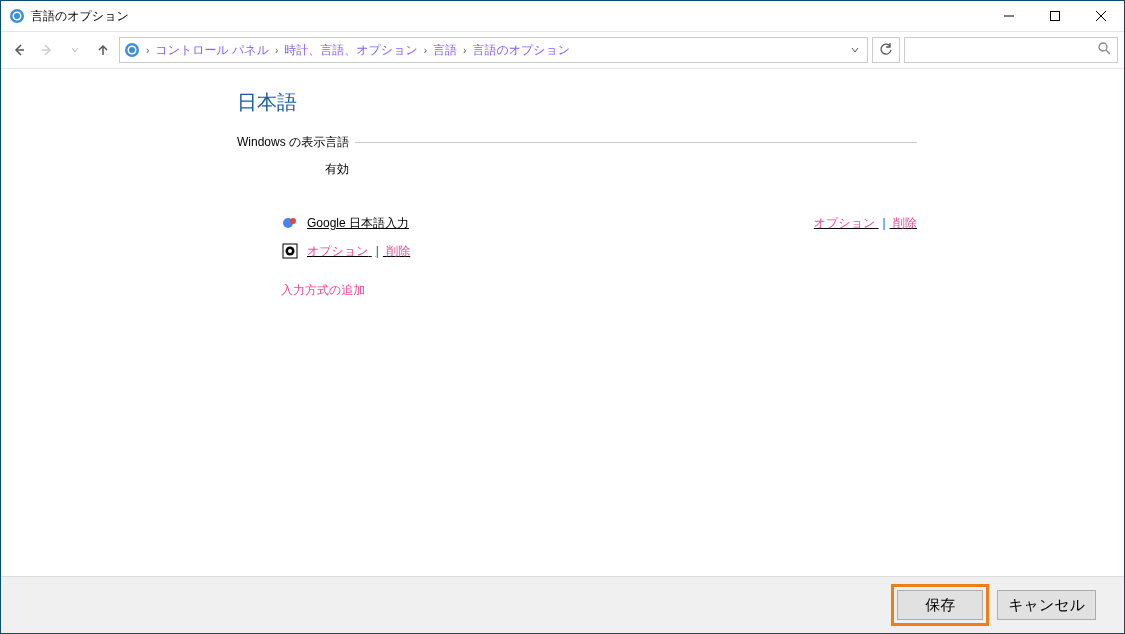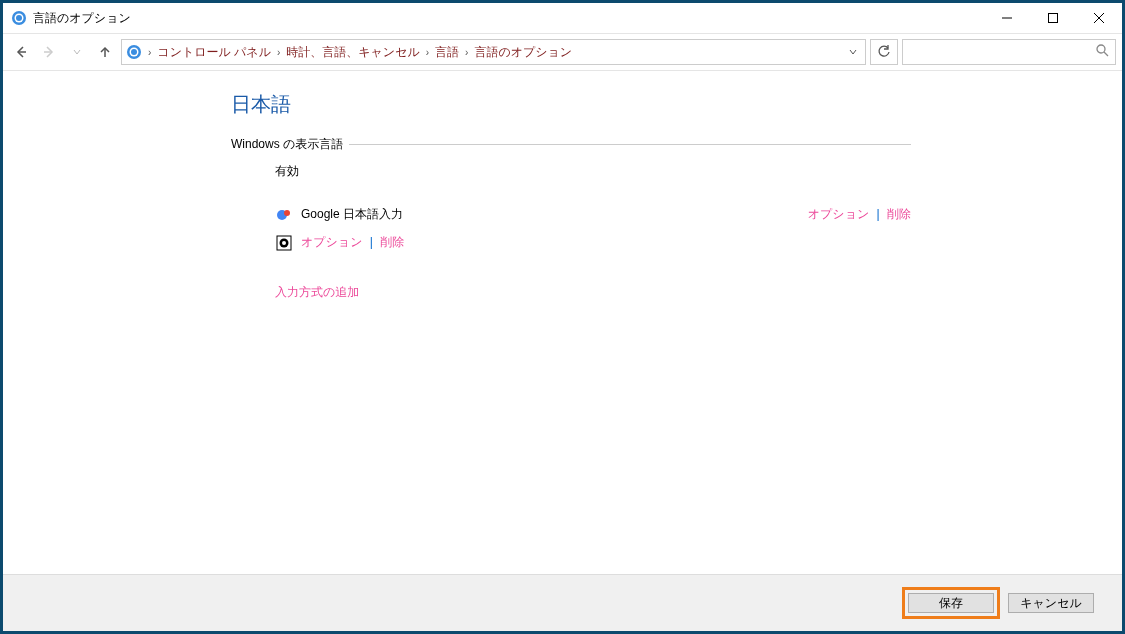--- a/index.html
+++ b/index.html
@@ -1,58 +1,58 @@
 <!DOCTYPE html>
 <html><head>
 <meta charset="utf-8">
 <style>
   html,body{margin:0;padding:0;font-family:"Yu Gothic UI","Meiryo",sans-serif;font-size:12px;color:#000;background:#fff;}
-  .window{width:1125px;height:634px;border:3px solid #0c4a6e;box-sizing:border-box;position:relative;display:flex;flex-direction:column;}
+  .window{width:1125px;height:634px;border:1px solid #0c4a6e;box-sizing:border-box;position:relative;display:flex;flex-direction:column;}
   
   .titlebar{height:30px;display:flex;align-items:center;border-bottom:1px solid #e5e5e5;}
   .titlebar .app-icon{width:16px;height:16px;margin-left:8px;margin-right:6px;display:flex;align-items:center;justify-content:center;}
   .titlebar .title{flex:0 0 auto;}
   .titlebar .spacer{flex:1;}
   .win-controls{display:flex;height:100%;}
   .win-btn{width:46px;height:100%;display:flex;align-items:center;justify-content:center;font-family:"Segoe MDL2 Assets",sans-serif;font-size:10px;}
   .win-btn svg{pointer-events:none;}
   
   .navbar{height:36px;display:flex;align-items:center;padding:0 6px;border-bottom:1px solid #e5e5e5;gap:4px;}
   .nav-arrow{width:24px;height:24px;display:flex;align-items:center;justify-content:center;color:#666;}
   .nav-arrow.disabled{color:#bbb;}
   .nav-arrow svg{pointer-events:none;}
   .address-wrap{flex:1;display:flex;align-items:center;height:24px;border:1px solid #ccc;background:#fff;padding:0 4px;gap:6px;}
   .address-wrap .cp-icon{width:16px;height:16px;display:flex;align-items:center;justify-content:center;}
   .crumb-sep{color:#555;font-size:10px;}
-  .crumb{white-space:nowrap;color:#7f1d1d;}
+  .crumb{white-space:nowrap;color:#8b5cf6;}
   .address-wrap .grow{flex:1;}
   .address-drop{width:16px;text-align:center;color:#555;}
   .refresh-btn{width:26px;height:24px;border:1px solid #ccc;display:flex;align-items:center;justify-content:center;color:#555;}
   .search-box{width:200px;height:24px;border:1px solid #ccc;display:flex;align-items:center;padding:0 6px;color:#888;}
   .search-box .grow{flex:1;}
   .search-box input{border:none;outline:none;width:100%;font-size:12px;background:transparent;}
   
-  .content{flex:1;overflow:auto;padding:20px 0 0 8px;}
+  .content{flex:1;overflow:auto;padding:20px 0 0 16px;}
   .content-inner{margin-left:220px;width:680px;}
   .page-title{color:#1a5aa8;font-size:20px;font-weight:normal;margin-bottom:18px;}
   .group{margin-bottom:26px;}
   .group-header{display:flex;align-items:center;margin-bottom:10px;}
   .group-label{color:#000;white-space:nowrap;padding-right:6px;}
   .group-line{flex:1;height:1px;background:#ccc;}
   .group-body{padding-left:44px;}
-  .static-value{color:#000;margin-bottom:6px;}
-  .ime-row{display:flex;align-items:flex-start;height:28px;}
+  .static-value{color:#000;margin-bottom:6px;margin-left:44px;}
+  .ime-row{display:flex;align-items:flex-end;height:28px;text-decoration:underline;}
   .ime-icon{width:18px;height:18px;margin-right:8px;display:flex;align-items:center;justify-content:center;}
   .ime-name{flex:1;}
   .ime-actions{color:#0066cc;}
   .ime-actions .sep{color:#0066cc;margin:0 4px;}
   .link{color:#ec4899;cursor:pointer;}
   
   .footer{height:56px;border-top:1px solid #ddd;background:#f0f0f0;display:flex;align-items:center;justify-content:flex-end;padding-right:28px;gap:8px;}
-  .btn{min-width:86px;height:20px;border:1px solid #adadad;background:#e1e1e1;display:flex;align-items:center;justify-content:center;font-size:12px;padding:0 10px;}
+  .btn{min-width:86px;height:30px;border:1px solid #adadad;background:#e1e1e1;display:flex;align-items:center;justify-content:center;font-size:15px;padding:0 10px;}
   .highlight-frame{border:3px solid #ef7d1a;padding:3px;}
 </style>
 </head>
 <body>
 
 <div class="window">
 
   <div class="titlebar">
     <span class="app-icon">
       <svg width="16" height="16" viewBox="0 0 16 16">
@@ -112,21 +112,21 @@
       <span class="cp-icon">
         <svg width="16" height="16" viewBox="0 0 16 16">
           <circle cx="8" cy="8" r="7" fill="#3a8de0"></circle>
           <circle cx="8" cy="8" r="4.5" fill="#fff"></circle>
           <circle cx="8" cy="8" r="3" fill="#3a8de0"></circle>
         </svg>
       </span>
       <span class="crumb-sep">›</span>
       <span class="crumb">コントロール パネル</span>
       <span class="crumb-sep">›</span>
-      <span class="crumb">時計、言語、キャンセル</span>
+      <span class="crumb">時計、言語、オプション</span>
       <span class="crumb-sep">›</span>
       <span class="crumb">言語</span>
       <span class="crumb-sep">›</span>
       <span class="crumb">言語のオプション</span>
       <span class="grow"></span>
       <span class="address-drop">
         <svg width="8" height="8" viewBox="0 0 8 8">
             <path d="M1 2 L4 6 L7 2" fill="none" stroke="#555" stroke-width="1"></path>
           </svg>
       </span>

